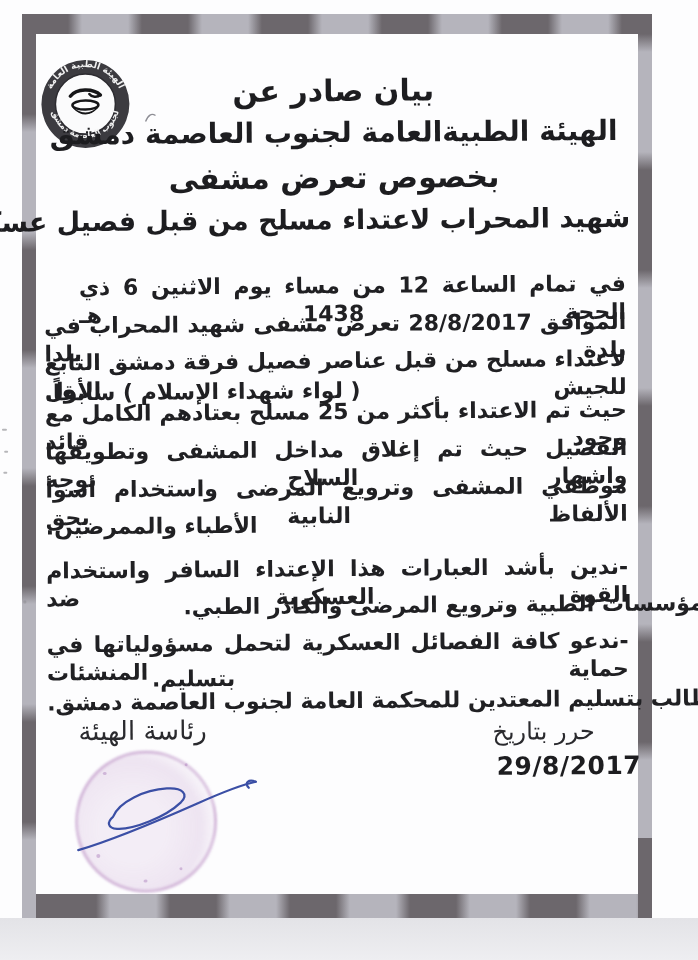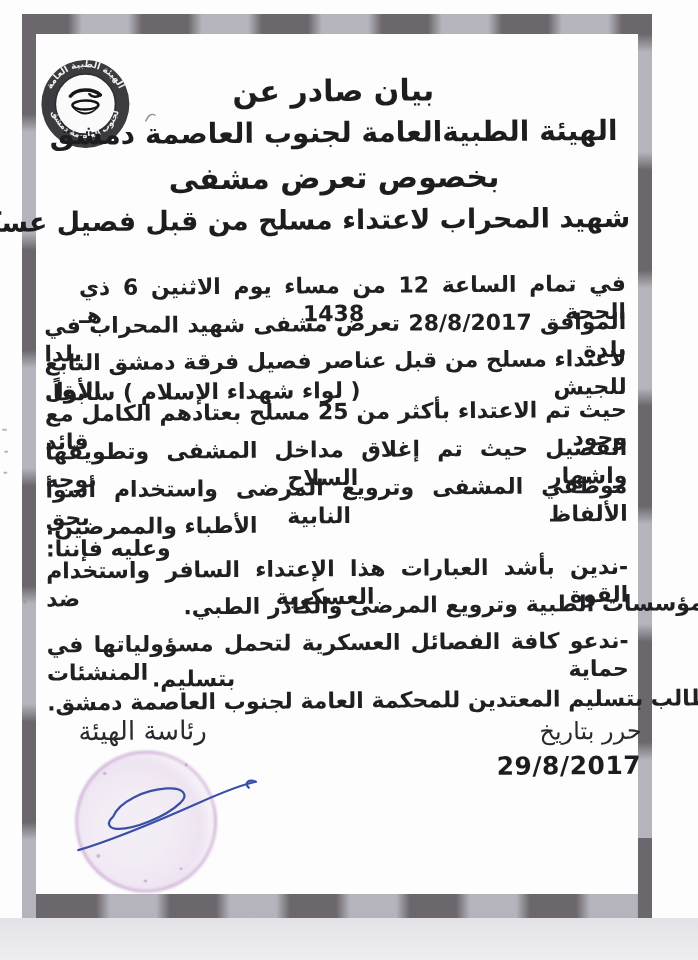--- a/index.html
+++ b/index.html
@@ -46,21 +46,21 @@
   #bl-6{top:474px;left:45px;width:582px;}
   #bl-7{top:511px;left:45px;}
   #bl-8{top:533px;left:45px;}
   #bl-9{top:555px;left:45px;width:582px;}
   #bl-10{top:592px;left:182px;}
   #bl-11{top:629px;left:45px;width:582px;}
   #bl-12{top:664px;left:150px;}
   #bl-13{top:687px;left:45px;}
   
   #issued-label{position:absolute;top:719px;left:490px;direction:rtl;
-    font-size:24px;color:#2a2a2e;width:max-content;margin-left:47px;}
+    font-size:24px;color:#2a2a2e;width:max-content;}
   #issued-date{position:absolute;top:753px;left:494px;direction:ltr;
     font-size:25px;font-weight:bold;color:#1d1d20;width:max-content;letter-spacing:.5px;}
   #signatory{position:absolute;top:714px;left:76px;direction:rtl;
     font-size:26px;color:#2a2a2e;width:max-content;}
   
   #stamp{position:absolute;left:72px;top:749px;width:136px;height:136px;border-radius:50%;
     border:3px solid rgba(158,98,172,.34);
     background:
       radial-gradient(circle at 40% 55%, rgba(160,100,175,.10) 30%, rgba(160,100,175,.16) 62%, rgba(160,100,175,.05) 75%, transparent 78%);
     filter:blur(.8px);}
@@ -110,21 +110,20 @@
   <div class="t-line" id="title-4">شهيد المحراب لاعتداء مسلح من قبل فصيل عسكري</div>
 
   <div class="b-line b-just" id="bl-0">في تمام الساعة 12 من مساء يوم الاثنين 6 ذي الحجة 1438 هـ</div>
   <div class="b-line b-just" id="bl-1">الموافق 28/8/2017 تعرض مشفى شهيد المحراب في بلدة يلدا</div>
   <div class="b-line b-just" id="bl-2">لاعتداء مسلح من قبل عناصر فصيل فرقة دمشق التابع للجيش الأول</div>
   <div class="b-line b-free" id="bl-3">( لواء شهداء الإسلام ) سابقاً.</div>
   <div class="b-line b-just" id="bl-4">حيث تم الاعتداء بأكثر من 25 مسلح بعتادهم الكامل مع وجود قائد</div>
   <div class="b-line b-just" id="bl-5">الفصيل حيث تم إغلاق مداخل المشفى وتطويقها واشهار السلاح بوجه</div>
   <div class="b-line b-just" id="bl-6">موظفي المشفى وترويع المرضى واستخدام أسوأ الألفاظ النابية بحق</div>
   <div class="b-line b-free" id="bl-7">الأطباء والممرضين.</div>
-  <div class="b-line b-free" id="bl-8">وعليه فإننا:</div>
   <div class="b-line b-just" id="bl-9">-ندين بأشد العبارات هذا الإعتداء السافر واستخدام القوة العسكرية ضد</div>
   <div class="b-line b-free" id="bl-10">المؤسسات الطبية وترويع المرضى والكادر الطبي.</div>
   <div class="b-line b-just" id="bl-11">-ندعو كافة الفصائل العسكرية لتحمل مسؤولياتها في حماية المنشئات</div>
   <div class="b-line b-free" id="bl-12">بتسليم.</div>
   <div class="b-line b-free" id="bl-13">-نطالب بتسليم المعتدين للمحكمة العامة لجنوب العاصمة دمشق.</div>
 
   <div id="issued-label">حرر بتاريخ</div>
   <div id="issued-date">29/8/2017</div>
   <div id="signatory">رئاسة الهيئة</div>
 

